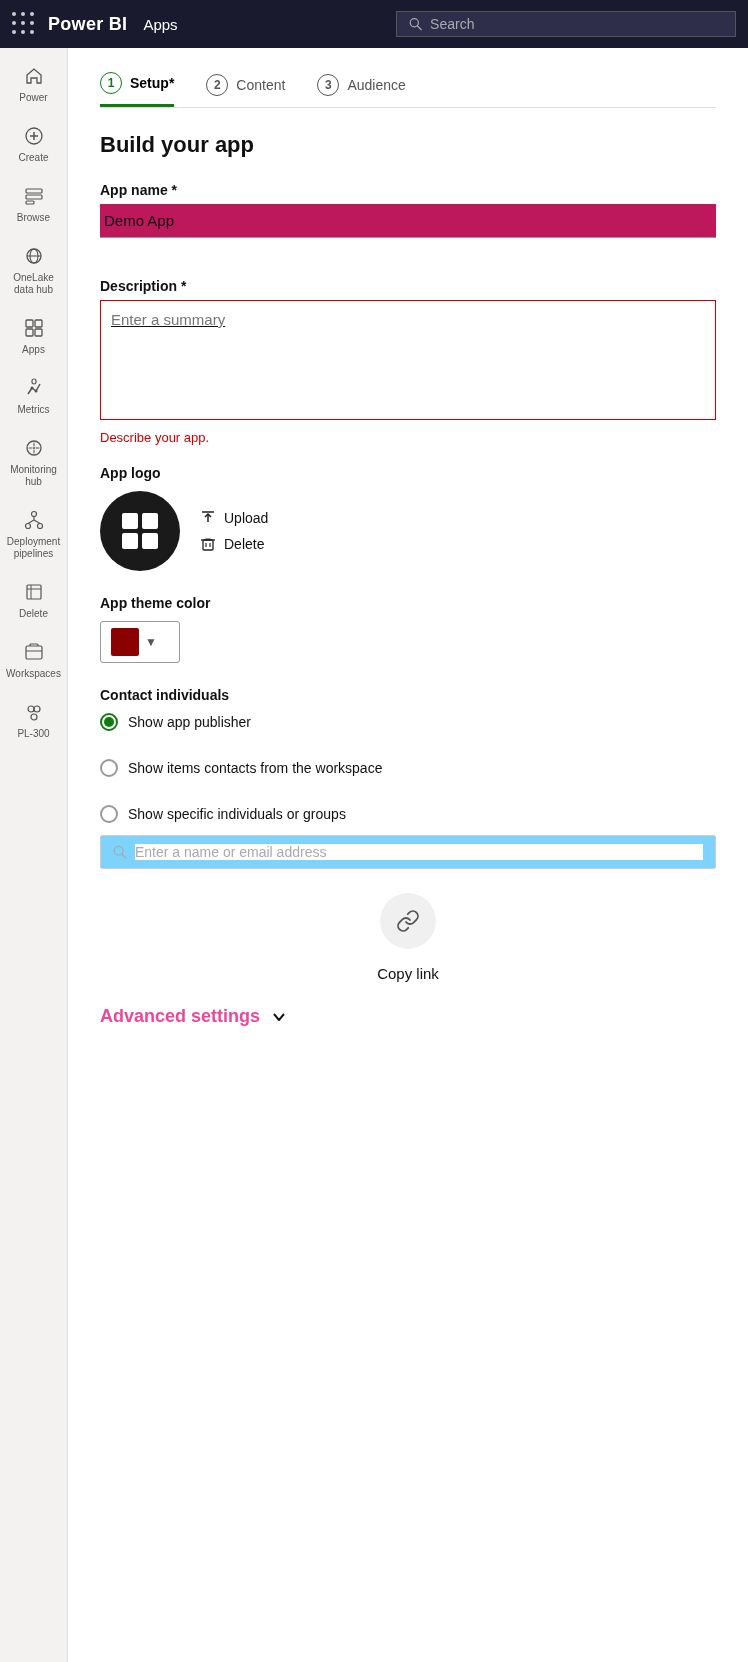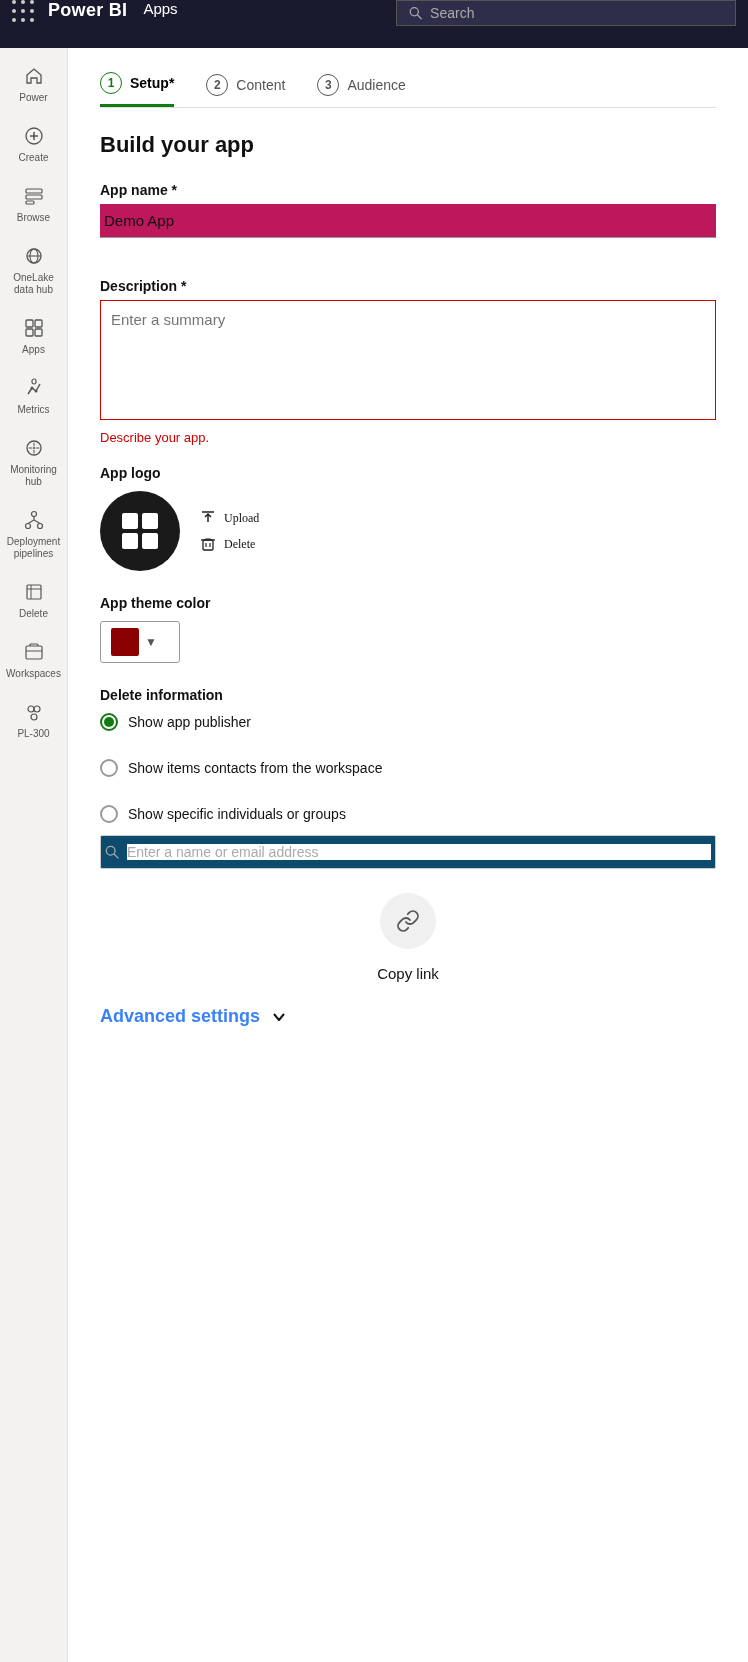--- a/index.html
+++ b/index.html
@@ -2,23 +2,23 @@
 <html><head>
   <meta charset="utf-8">
   <style>
     * { box-sizing: border-box; margin: 0; padding: 0; }
     body { font-family: 'Segoe UI', Arial, sans-serif; background: #f3f2f1; display: flex; flex-direction: column; width: 748px; min-height: 1662px; }
 
     
     .top-bar {
       background: #1a1a2e;
       display: flex;
-      align-items: flex-start;
+      align-items: center;
       height: 48px;
-      padding: 0 12px;
+      padding: 11px 12px;
       gap: 12px;
       flex-shrink: 0;
     }
     .top-bar-dots {
       display: grid;
       grid-template-columns: repeat(3, 6px);
       grid-template-rows: repeat(3, 6px);
       gap: 3px;
     }
     .top-bar-dots span {
@@ -188,20 +188,21 @@
       width: 100%;
       border: 1.5px solid #c00;
       padding: 10px;
       font-size: 15px;
       outline: none;
       color: #111;
       background: #fff;
       resize: none;
       height: 120px;
       font-family: inherit;
+      text-decoration: underline;
     }
     .error-text {
       color: #c00;
       font-size: 13px;
       margin-top: 6px;
       margin-bottom: 16px;
     }
 
     
     .logo-section {
@@ -226,27 +227,26 @@
     .logo-circle svg { width: 44px; height: 44px; }
     .logo-actions {
       display: flex;
       flex-direction: column;
       gap: 10px;
     }
     .logo-action-btn {
       display: flex;
       align-items: center;
       gap: 8px;
-      font-size: 12px;
+      font-size: 14px;
       color: #111;
       cursor: pointer;
       background: none;
       border: none;
       padding: 0;
-      font-family: Liberation Serif, serif;
     }
 
     
     .theme-color-section { margin-bottom: 24px; }
     .color-picker-btn {
       display: flex;
       align-items: center;
       gap: 6px;
       border: 1.5px solid #999;
       border-radius: 3px;
@@ -292,24 +292,24 @@
       border-radius: 50%;
       background: #107c10;
     }
 
     
     .search-input-row {
       display: flex;
       align-items: center;
       border: 1px solid #ccc;
       border-radius: 2px;
-      padding: 8px 4px;
+      padding: 8px 12px;
       gap: 8px;
       margin-top: 12px;
-      background: #0c4a6e;
+      background: #7dd3fc;
     }
     .search-input-row input {
       border: none;
       outline: none;
       font-size: 14px;
       color: #555;
       flex: 1;
       font-family: inherit;
     }
     .search-input-row input::placeholder { color: #aaa; }
@@ -337,21 +337,21 @@
       color: #111;
     }
 
     
     .advanced-settings {
       display: flex;
       align-items: center;
       gap: 10px;
       font-size: 18px;
       font-weight: 600;
-      color: #3b82f6;
+      color: #ec4899;
       cursor: pointer;
       margin-top: 16px;
       text-align: center;
     }
 
     .form-group { margin-bottom: 20px; }
 
     
   </style>
 </head>
@@ -576,21 +576,21 @@
 
     <div class="theme-color-section">
       <label class="form-label">App theme color</label>
       <div class="color-picker-btn">
         <div class="color-swatch"></div>
         <span class="chevron-down">▼</span>
       </div>
     </div>
 
     <div class="contact-section">
-      <label class="form-label">Delete information</label>
+      <label class="form-label">Contact individuals</label>
       <div class="radio-group">
 
         <label class="radio-row">
           <div class="radio-circle checked">
             <div class="radio-dot"></div>
           </div>
           <span>Show app publisher</span>
         </label>
 
         <label class="radio-row">

